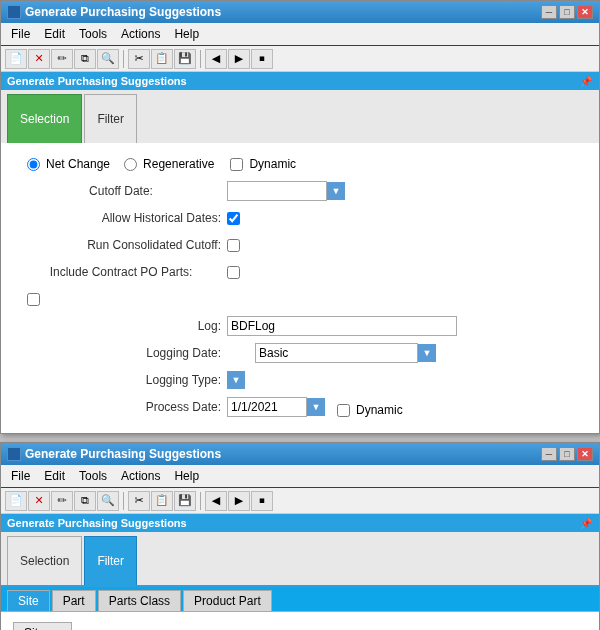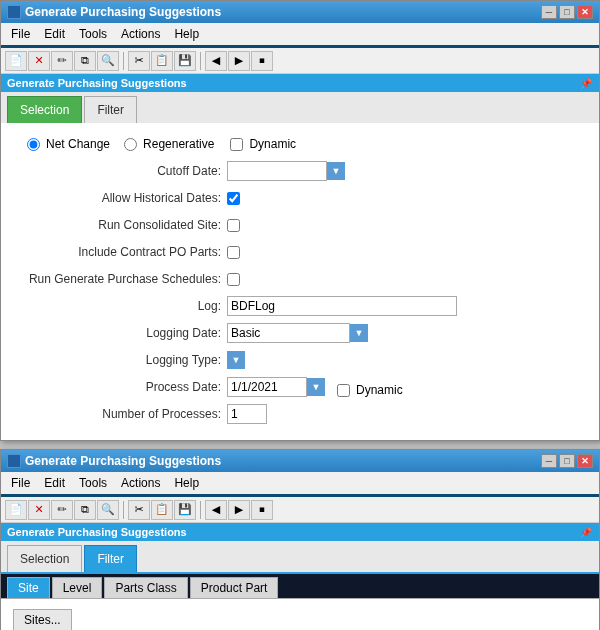--- a/index.html
+++ b/index.html
@@ -49,21 +49,21 @@
       color: #333;
     }
 
     .title-bar-btn.close { background: #e05050; color: white; }
     .title-bar-btn.min { background: #d0d0d0; }
     .title-bar-btn.max { background: #d0d0d0; }
 
     
     .menu-bar {
       background: #f0f0f0;
-      border-bottom: 3px solid #0c4a6e;
+      border-bottom: 1px solid #0c4a6e;
       padding: 2px 4px;
       display: flex;
       gap: 2px;
       font-size: 12px;
     }
 
     .menu-item {
       padding: 2px 6px;
       cursor: pointer;
     }
@@ -112,21 +112,21 @@
 
     
     .tab-bar {
       background: #e8e8e8;
       padding: 4px 6px 0 6px;
       display: flex;
       gap: 2px;
     }
 
     .tab {
-      padding: 6px 12px;
+      padding: 17px 12px;
       border: 1px solid #aaa;
       border-bottom: none;
       cursor: pointer;
       font-size: 12px;
       background: #d0d0d0;
       color: #333;
     }
 
     .tab.active-green {
       background: #4caf50;
@@ -347,69 +347,68 @@
         <input type="radio" name="proc" checked="" style="">
         <span>Net Change</span>
         <input type="radio" name="proc" style="margin-left: 8px;">
         <span>Regenerative</span>
         <input type="checkbox" style="margin-left: 10px;">
         <span>Dynamic</span>
       </div>
     </div>
 
     <div class="form-row">
-      <div class="form-label" style="width:200px;">Cutoff Date:</div>
+      <div class="form-label" style="width:200px;text-align:center;">Cutoff Date:</div>
       <div class="form-control">
         <div class="dropdown-wrapper">
           <input type="text" class="dropdown-input" style="width: 100px;" value="">
           <div class="dropdown-arrow">▼</div>
         </div>
       </div>
     </div>
 
     <div class="form-row">
       <div class="form-label" style="width:200px;">Allow Historical Dates:</div>
       <div class="form-control">
         <input type="checkbox" checked="" style="">
       </div>
     </div>
 
     <div class="form-row">
-      <div class="form-label" style="width:200px;">Run Consolidated Site:</div>
+      <div class="form-label" style="width:200px;">Run Consolidated Cutoff:</div>
       <div class="form-control">
         <input type="checkbox" style="">
       </div>
     </div>
 
     <div class="form-row">
-      <div class="form-label" style="width:200px;">Include Contract PO Parts:</div>
+      <div class="form-label" style="width:200px;text-align:center;">Include Contract PO Parts:</div>
       <div class="form-control">
         <input type="checkbox" style="">
       </div>
     </div>
 
     <div class="form-row">
-      <div class="form-label" style="width:200px;">Run Generate Purchase Schedules:</div>
       <div class="form-control">
         <input type="checkbox" style="">
       </div>
     </div>
 
     <div class="form-row">
       <div class="form-label" style="width:200px;">Log:</div>
       <div class="form-control">
         <input type="text" style="width: 230px;" value="BDFLog">
       </div>
     </div>
 
     <div class="form-row">
       <div class="form-label" style="width:200px;">Logging Date:</div>
       <div class="form-control">
         <div class="dropdown-wrapper">
-          <input type="text" class="dropdown-input" style="width: 123px;" value="Basic">
+          <input type="text" class="dropdown-input" style="width: 163px; margin-left: 28px;" value="Basic">
           <div class="dropdown-arrow">▼</div>
         </div>
       </div>
     </div>
 
     <div class="form-row">
       <div class="form-label" style="width:200px;">Logging Type:</div>
       <div class="form-control">
         <div class="dropdown-wrapper">
           <div class="dropdown-arrow">▼</div>
@@ -422,26 +421,20 @@
       <div class="form-control">
         <div class="dropdown-wrapper">
           <input type="text" class="dropdown-input" style="width: 80px;" value="1/1/2021">
           <div class="dropdown-arrow">▼</div>
         </div>
         <input type="checkbox" style="margin-left: 6px;">
         <span>Dynamic</span>
       </div>
     </div>
 
-    <div class="form-row">
-      <div class="form-label" style="width:200px;">Number of Processes:</div>
-      <div class="form-control">
-        <input type="text" style="width: 40px;" value="1">
-      </div>
-    </div>
 
   </div>
 </div>
 
 <div class="window window-bottom">
 
   <div class="title-bar">
     <div style="display:flex;align-items:center;gap:4px;">
       <div style="width:14px;height:14px;background:#2060a0;border:1px solid #5090d0;"></div>
       <span>Generate Purchasing Suggestions</span>
@@ -486,26 +479,26 @@
     <div class="tab inactive">
       <span>Selection</span>
     </div>
     <div class="tab active-cyan">
       <span>Filter</span>
     </div>
   </div>
 
   <div class="filter-content">
 
-    <div class="inner-tabs" style="border-bottom:1px solid #aaa;background:#0f172a;text-align:center;">
+    <div class="inner-tabs" style="border-bottom:1px solid #aaa;background:#0ea5e9;text-align:center;">
       <div class="inner-tab active">
         <span>Site</span>
       </div>
       <div class="inner-tab">
-        <span>Level</span>
+        <span>Part</span>
       </div>
       <div class="inner-tab">
         <span>Parts Class</span>
       </div>
       <div class="inner-tab">
         <span>Product Part</span>
       </div>
     </div>
 
     <div style="padding:4px 6px;">

